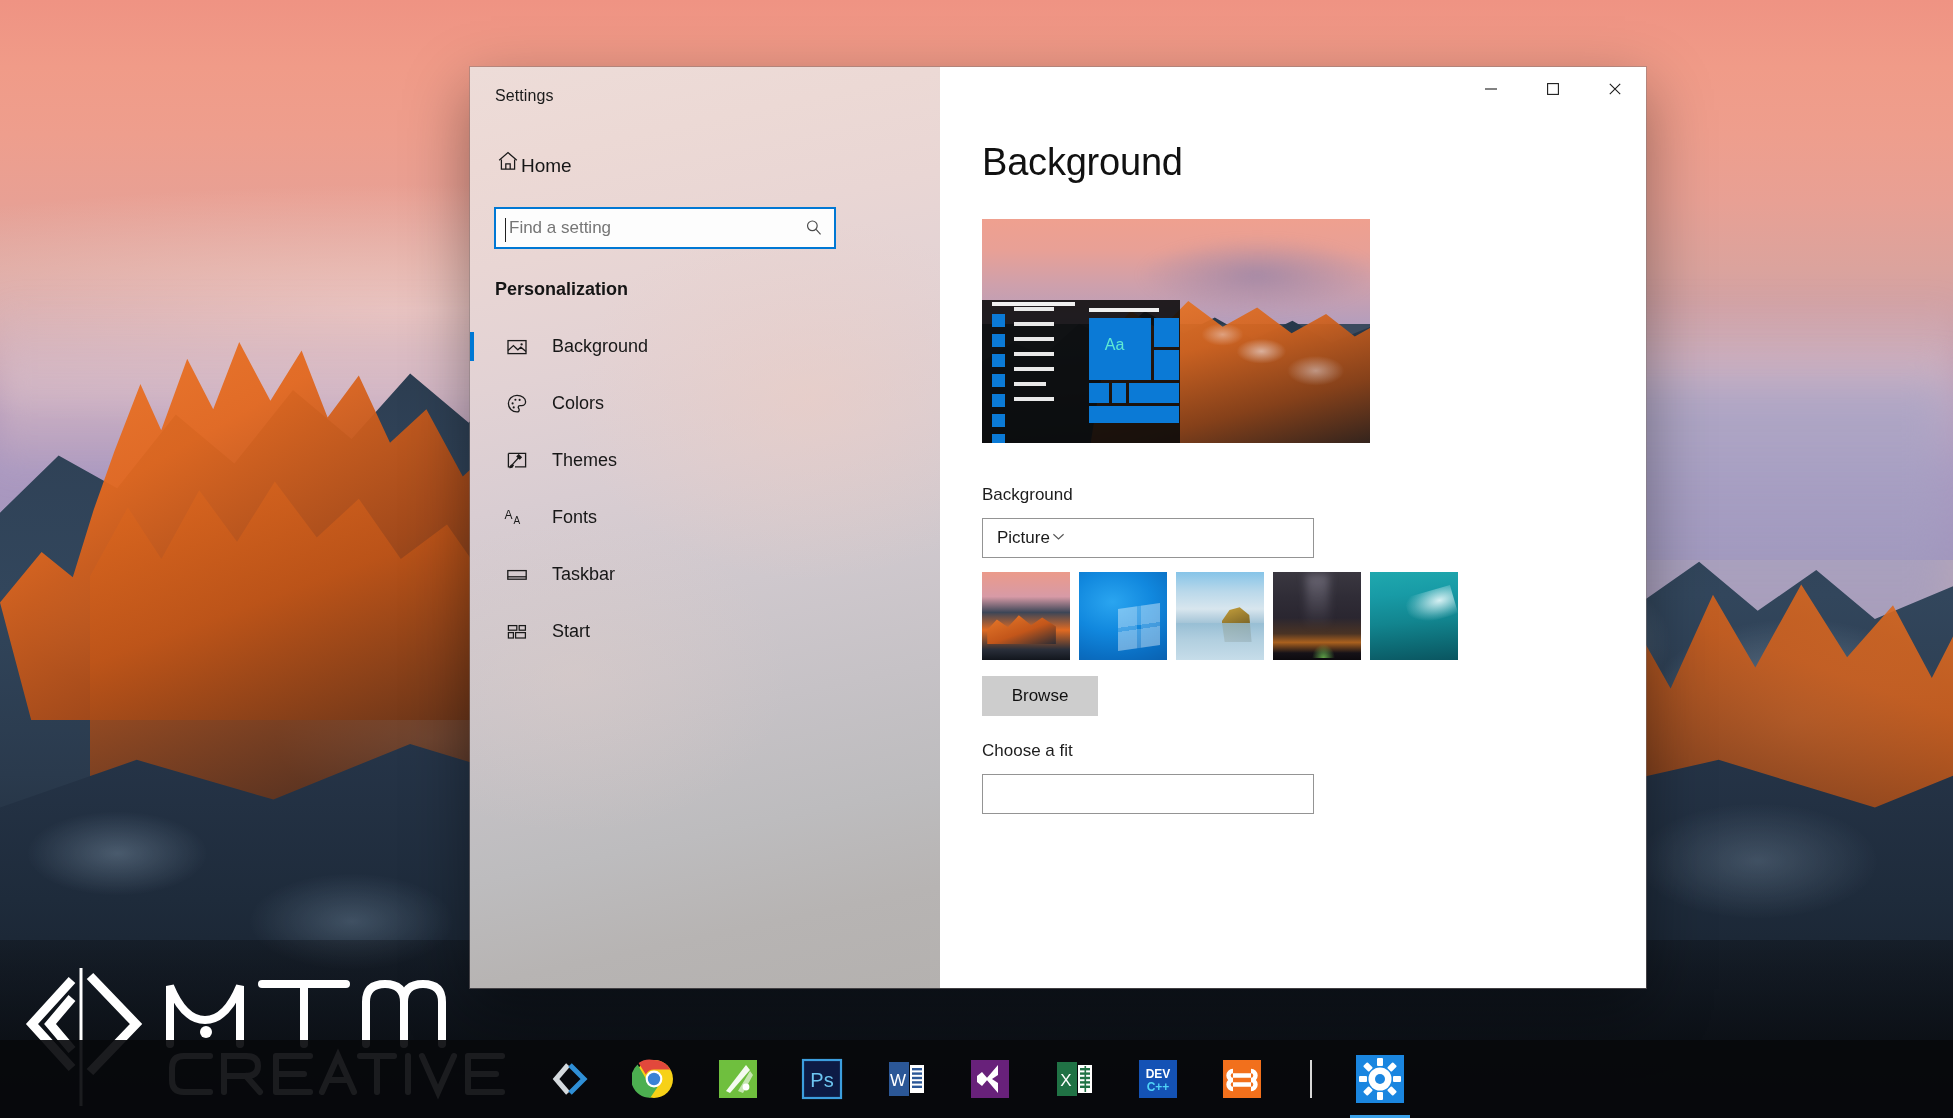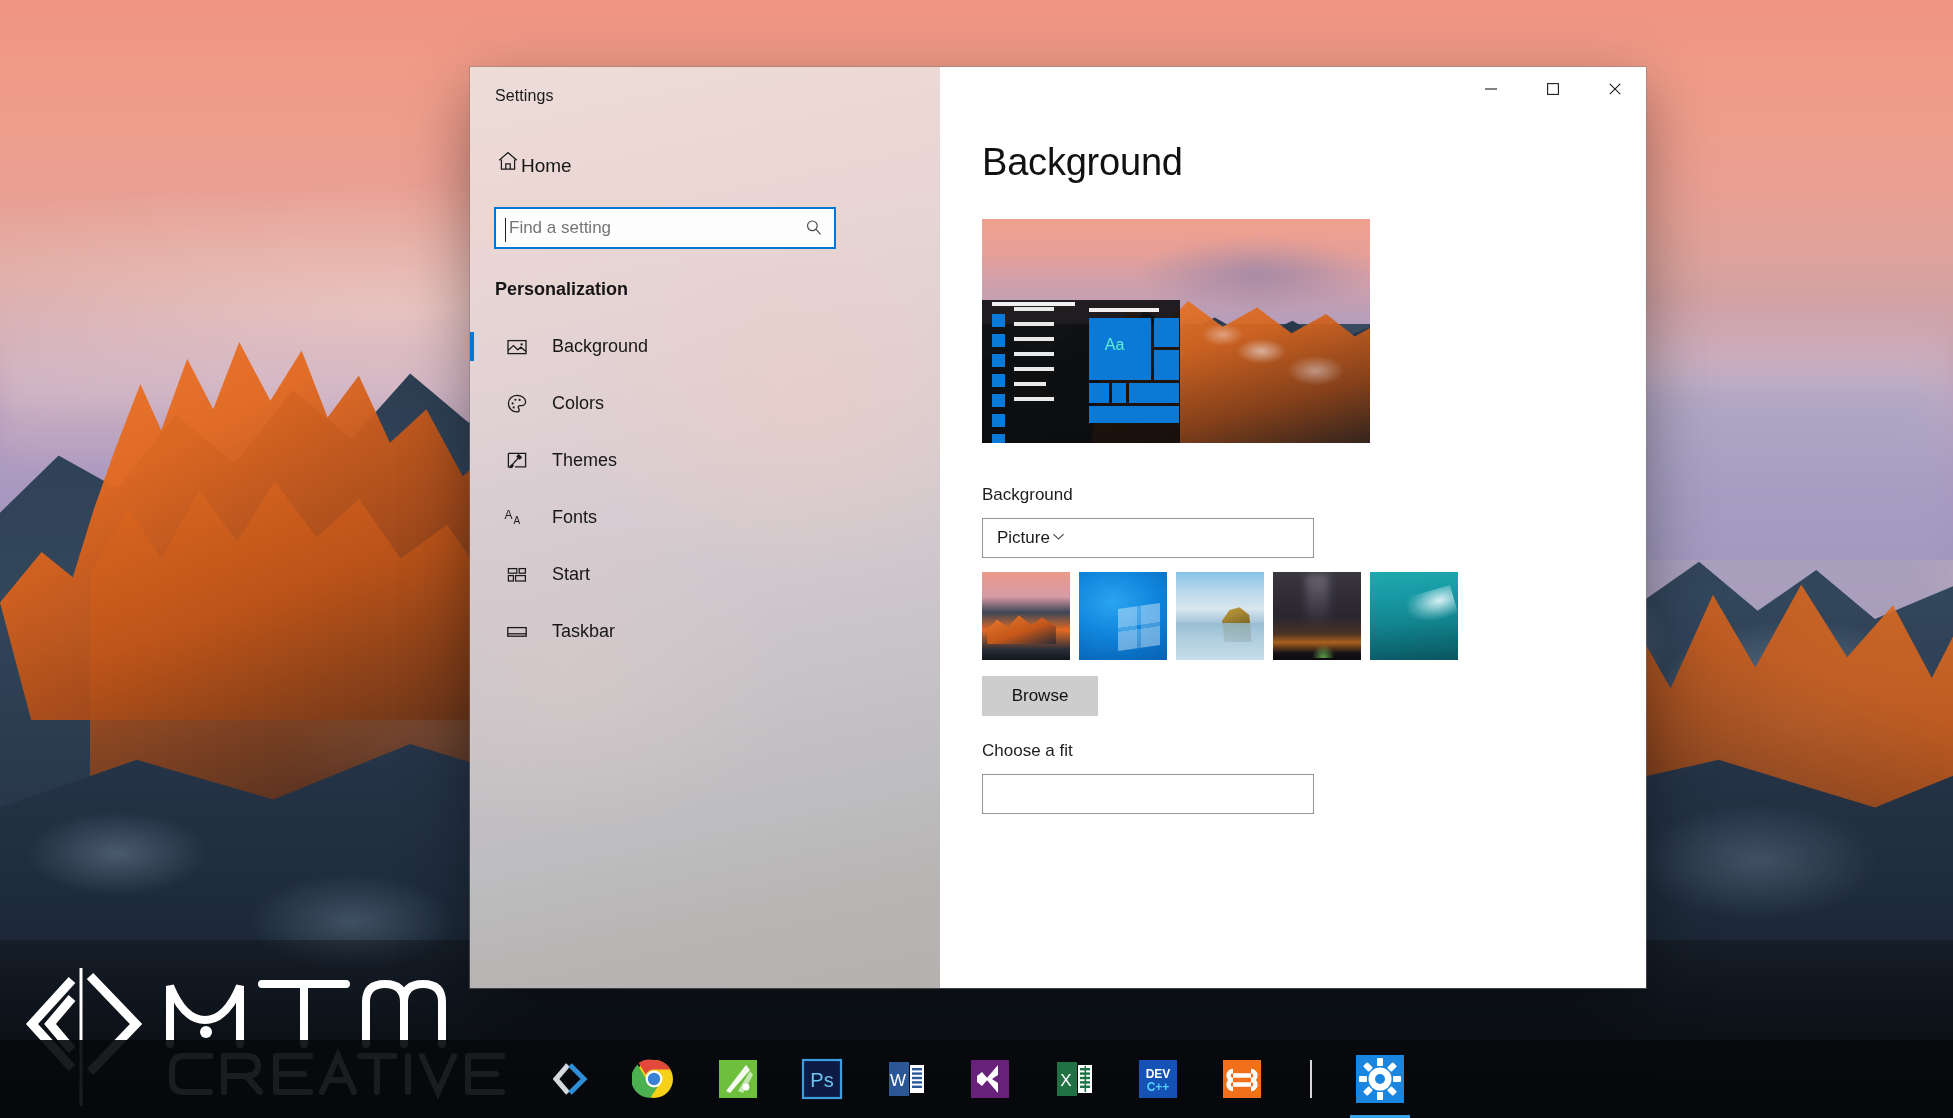--- a/index.html
+++ b/index.html
@@ -521,39 +521,39 @@
               <text x="0.6" y="13" font-family="Liberation Sans, sans-serif" font-size="12" fill="#1a1a1a">A</text>
               <text x="9.6" y="17.5" font-family="Liberation Sans, sans-serif" font-size="10" fill="#1a1a1a">A</text>
             </svg>
           </span>
           <span class="lbl">Fonts</span>
         </div>
 
         <div class="nav-item">
 
           <span class="nav-ico">
+            <svg width="24" height="24" viewBox="0 0 24 24" fill="none" stroke="#1a1a1a" stroke-width="1.3">
+              <rect x="2.8" y="7.6" width="18.4" height="8.6"></rect>
+              <path d="M2.8 13.8h18.4"></path>
+            </svg>
+          </span>
+          <span class="lbl">Taskbar</span>
+        </div>
+
+        <div class="nav-item">
+
+          <span class="nav-ico">
             <svg width="24" height="24" viewBox="0 0 24 24" fill="none" stroke="#1a1a1a" stroke-width="1.25">
               <rect x="3.4" y="5.6" width="8.4" height="4.6"></rect>
               <rect x="14.2" y="5.6" width="6.2" height="4.6"></rect>
               <rect x="3.4" y="12.6" width="5" height="5.4"></rect>
               <rect x="10.6" y="12.6" width="9.8" height="5.4"></rect>
             </svg>
           </span>
           <span class="lbl">Start</span>
-        </div>
-
-        <div class="nav-item">
-
-          <span class="nav-ico">
-            <svg width="24" height="24" viewBox="0 0 24 24" fill="none" stroke="#1a1a1a" stroke-width="1.3">
-              <rect x="2.8" y="7.6" width="18.4" height="8.6"></rect>
-              <path d="M2.8 13.8h18.4"></path>
-            </svg>
-          </span>
-          <span class="lbl">Taskbar</span>
         </div>
 
       </div>
     </div>
 
     <div id="content">
 
       <div class="titlebar-btns">
         <div class="tb-btn">
           <svg width="16" height="16" viewBox="0 0 16 16">

